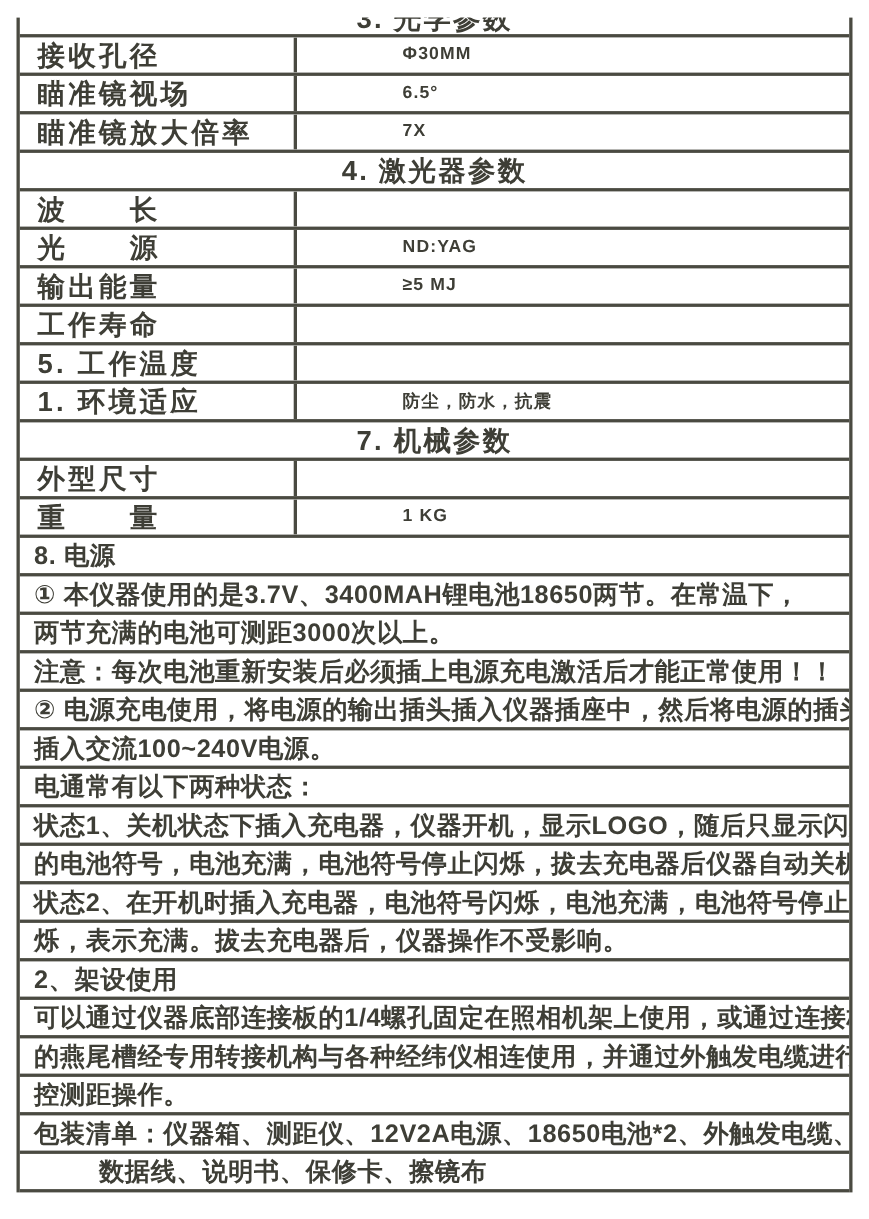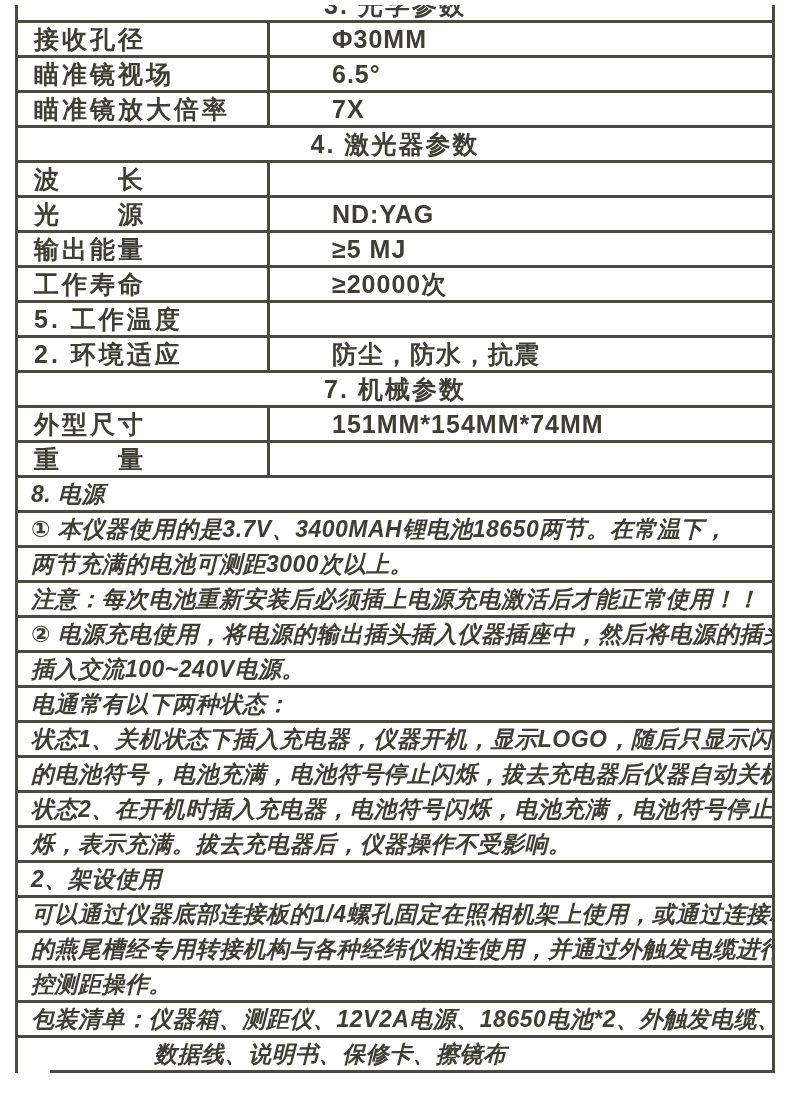--- a/index.html
+++ b/index.html
@@ -11,21 +11,21 @@
   body{
     width:790px;height:1108px;
     background:var(--bg);
     font-family:"Liberation Sans","DejaVu Sans",sans-serif;
     color:var(--ink);
     overflow:hidden;
     position:relative;
   }
   .doc{
     position:absolute;
-    left:15px;top:5px;
+    left:15px;top:16px;
     width:760px;
     border-left:3px solid var(--line);
     border-right:3px solid var(--line);
     box-sizing:border-box;
     background:var(--bg);
   }
   .row{
     height:35px;
     border-bottom:3px solid var(--line);
     box-sizing:border-box;
@@ -64,33 +64,32 @@
     align-items:center;
     padding-left:16px;
     border-right:3px solid var(--line);
     box-sizing:border-box;
     font-size:25px;
     letter-spacing:3px;
   }
   .kv .value{
     flex:1;
     padding-left:62px;
-    font-size:25px;
+    font-size:16px;
     letter-spacing:1px;
+    margin-left:34px;
   }
   
   .row.text{
     padding-left:13px;
     font-size:23px;
     letter-spacing:0.5px;
-    font-style:italic;
   }
   .row.text.indent{
-    padding-left:104px;
-    margin-left:32px;
+    padding-left:72px;
   }
 </style>
 </head>
 <body>
 
 <main>
   <section class="doc" id="doc">
       <div class="row header partial">
         <div class="cutwrap">3. 光学参数</div>
       </div>
@@ -113,36 +112,35 @@
       <div class="row kv">
         <div class="label">光　　源</div>
         <div class="value">ND:YAG</div>
       </div>
       <div class="row kv">
         <div class="label">输出能量</div>
         <div class="value">≥5 MJ</div>
       </div>
       <div class="row kv">
         <div class="label">工作寿命</div>
-        <div class="value">≥20000次</div>
       </div>
       <div class="row kv">
         <div class="label">5. 工作温度</div>
       </div>
       <div class="row kv">
-        <div class="label">2. 环境适应</div>
+        <div class="label">1. 环境适应</div>
         <div class="value">防尘，防水，抗震</div>
       </div>
       <div class="row header">7. 机械参数</div>
       <div class="row kv">
         <div class="label">外型尺寸</div>
-        <div class="value">151MM*154MM*74MM</div>
       </div>
       <div class="row kv">
         <div class="label">重　　量</div>
+        <div class="value">1 KG</div>
       </div>
       <div class="row text">8. 电源</div>
       <div class="row text">① 本仪器使用的是3.7V、3400MAH锂电池18650两节。在常温下，</div>
       <div class="row text">两节充满的电池可测距3000次以上。</div>
       <div class="row text">注意：每次电池重新安装后必须插上电源充电激活后才能正常使用！！</div>
       <div class="row text">② 电源充电使用，将电源的输出插头插入仪器插座中，然后将电源的插头</div>
       <div class="row text">插入交流100~240V电源。</div>
       <div class="row text">电通常有以下两种状态：</div>
       <div class="row text">状态1、关机状态下插入充电器，仪器开机，显示LOGO，随后只显示闪烁</div>
       <div class="row text">的电池符号，电池充满，电池符号停止闪烁，拔去充电器后仪器自动关机。</div>

